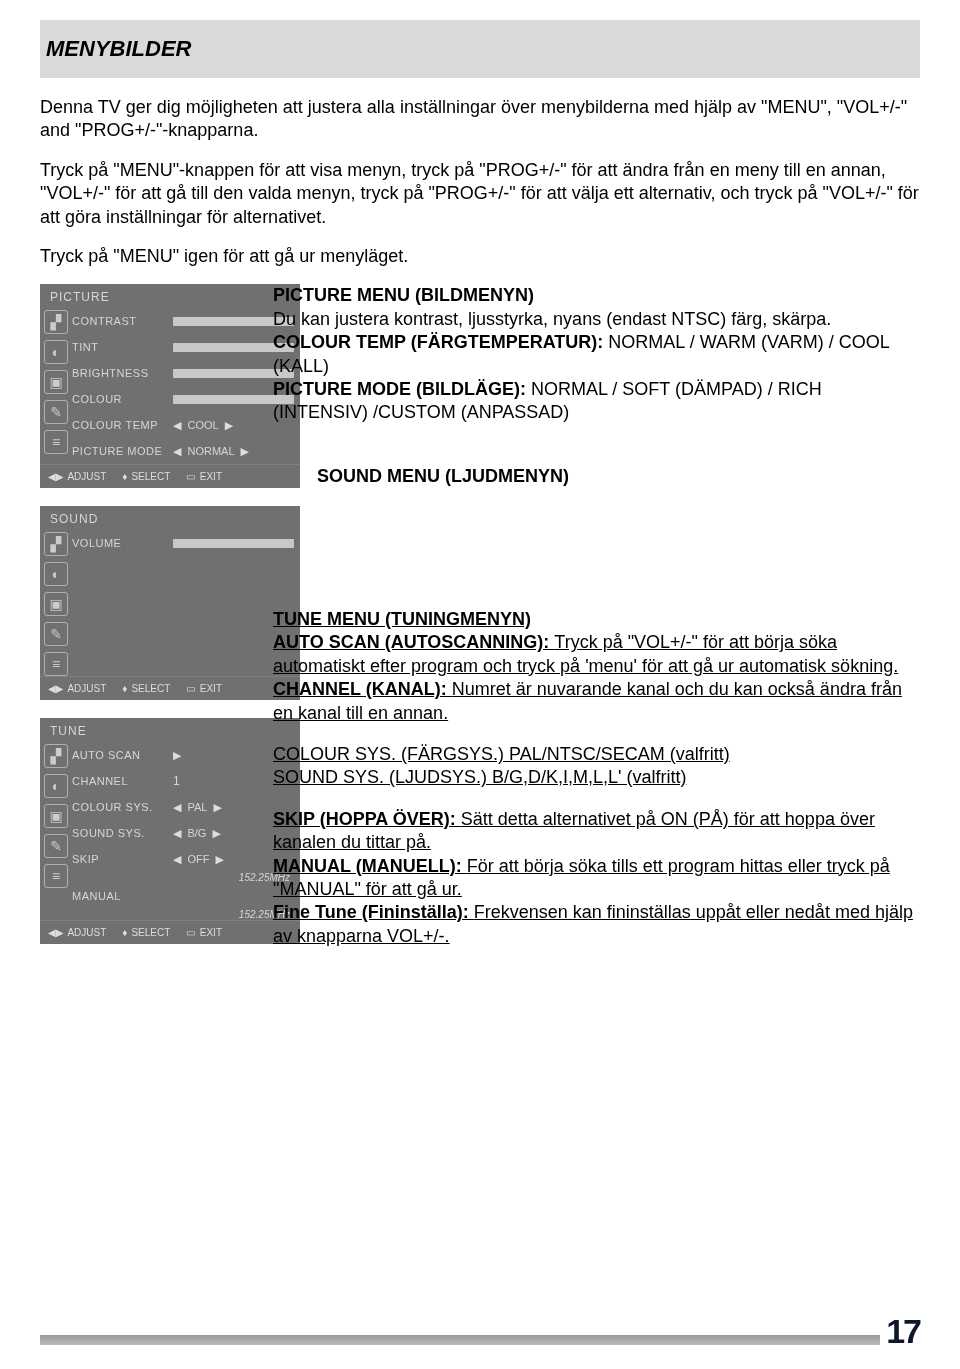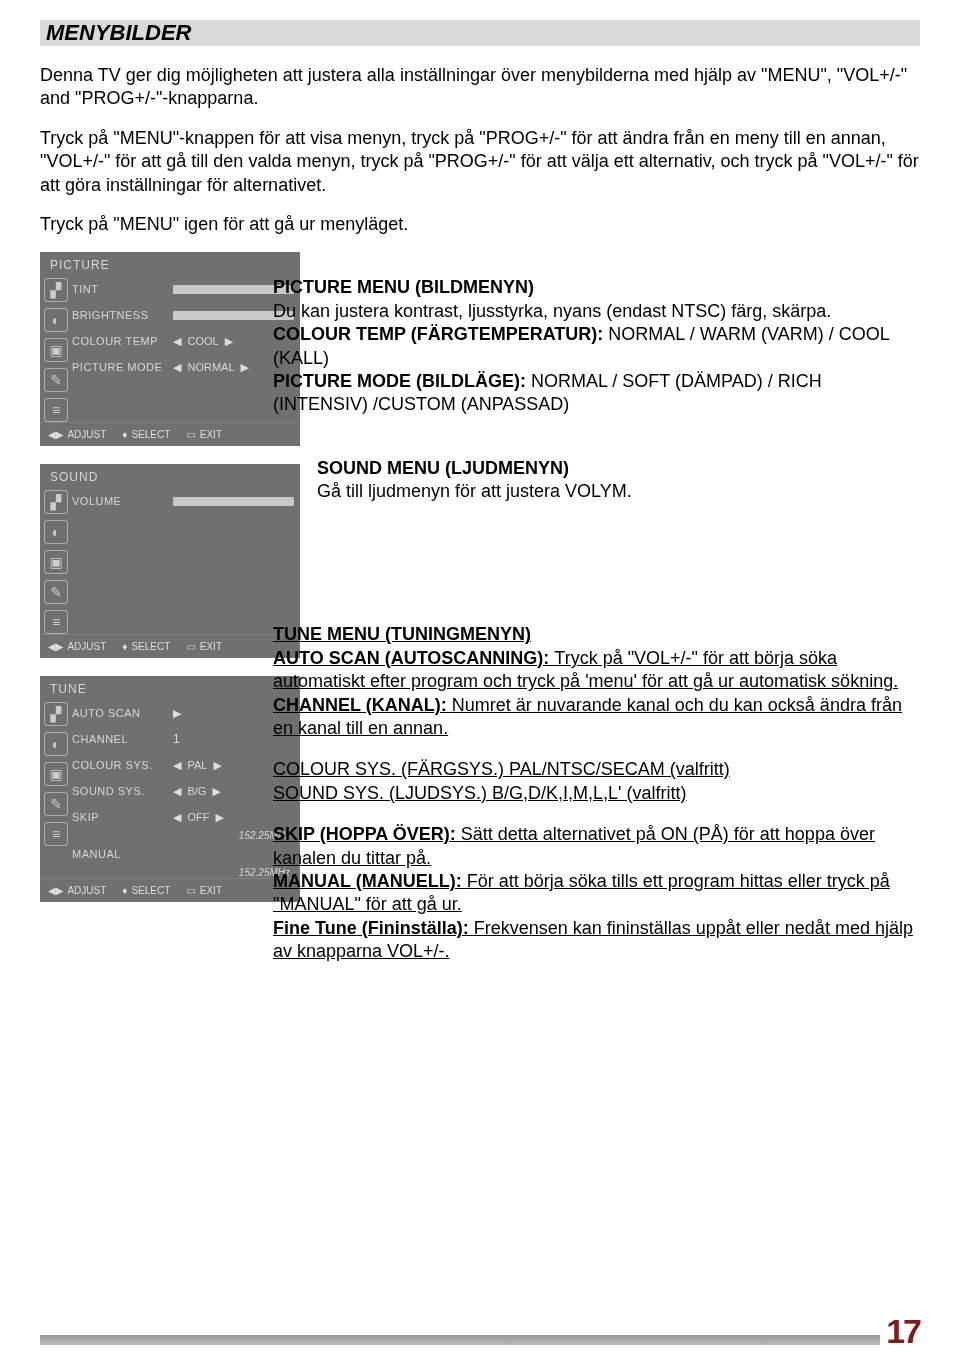--- a/index.html
+++ b/index.html
@@ -11,21 +11,21 @@
     color: #000;
     background: #fff;
     position: relative;
   }
   .page { padding: 20px 40px 0 40px; }
   .header {
     background: #d9d9d9;
     font-weight: bold;
     font-style: italic;
     font-size: 22px;
-    padding: 0 6px;
+    padding: 16px 6px;
     margin-bottom: 18px;
   }
   .intro, .para {
     line-height: 1.3;
     margin-bottom: 16px;
   }
   .main-row {
     display: flex;
     gap: 18px;
     margin-top: 10px;
@@ -81,30 +81,29 @@
     gap: 16px;
     font-size: 10px;
     padding: 6px 8px;
     color: #ddd;
     border-top: 1px solid #808080;
   }
   .panel-footer .fi { display: flex; align-items: center; gap: 4px; }
   .sec {
     margin-bottom: 22px;
     line-height: 1.3;
-    margin-top: 24px;
   }
   .sec b { font-weight: bold; }
   .pagenum {
     position: absolute;
     bottom: 18px;
     right: 40px;
     font-size: 34px;
     font-weight: 900;
-    color: #7f1d1d;
+    color: #0f172a;
     letter-spacing: -2px;
   }
   .hr-line {
     position: absolute;
     bottom: 24px; left: 40px;
     width: 840px; height: 10px;
     background: linear-gradient(#999,#bbb);
   }
   .freq { font-size: 10px; text-align: right; padding-right: 4px; font-style: italic;}
 </style>
@@ -125,25 +124,33 @@
         <div class="panel-body">
           <div class="panel-icons">
             <div class="icon-box">▞</div>
             <div class="icon-box">◐</div>
             <div class="icon-box">▣</div>
             <div class="icon-box">✎</div>
             <div class="icon-box">≡</div>
           </div>
           <div class="panel-rows">
             <div class="prow">
+                <span class="plabel">CONTRAST</span>
+                <span class="pslider"></span>
+              </div>
+            <div class="prow">
                 <span class="plabel">TINT</span>
                 <span class="pslider"></span>
               </div>
             <div class="prow">
                 <span class="plabel">BRIGHTNESS</span>
+                <span class="pslider"></span>
+              </div>
+            <div class="prow">
+                <span class="plabel">COLOUR</span>
                 <span class="pslider"></span>
               </div>
             <div class="prow">
                 <span class="plabel">COLOUR TEMP</span>
                 <span class="pvalue">
                   <span class="tri">◀</span>
                   <span>COOL</span>
                   <span class="tri">▶</span>
                 </span>
               </div>
@@ -277,21 +284,20 @@
     <div class="right-col">
       <div class="sec">
         <b>PICTURE MENU (BILDMENYN)</b><br>
         <span>Du kan justera kontrast, ljusstyrka, nyans (endast NTSC) färg, skärpa.</span><br>
         <b>COLOUR TEMP (FÄRGTEMPERATUR): </b><span>NORMAL / WARM (VARM) / COOL (KALL)</span><br>
         <b>PICTURE MODE (BILDLÄGE): </b><span>NORMAL / SOFT (DÄMPAD) / RICH (INTENSIV) /CUSTOM (ANPASSAD)</span>
       </div>
 
       <div class="sec" style="margin-top:40px;margin-left:44px;">
         <b>SOUND MENU (LJUDMENYN)</b><br>
-        <span>Gå till ljudmenyn för att justera VOLYM.</span>
       </div>
 
       <div class="sec" style="margin-top:120px;text-decoration:underline;">
         <b>TUNE MENU (TUNINGMENYN)</b><br>
         <b>AUTO SCAN (AUTOSCANNING): </b><span>Tryck på "VOL+/-" för att börja söka automatiskt efter program och tryck på 'menu' för att gå ur automatisk sökning.</span><br>
         <b>CHANNEL (KANAL): </b><span>Numret är nuvarande kanal och du kan också ändra från en kanal till en annan.</span>
         <div style="height:18px;"></div>
         <span>COLOUR SYS. (FÄRGSYS.) PAL/NTSC/SECAM (valfritt)</span><br>
         <span>SOUND SYS. (LJUDSYS.) B/G,D/K,I,M,L,L' (valfritt)</span>
         <div style="height:18px;"></div>

